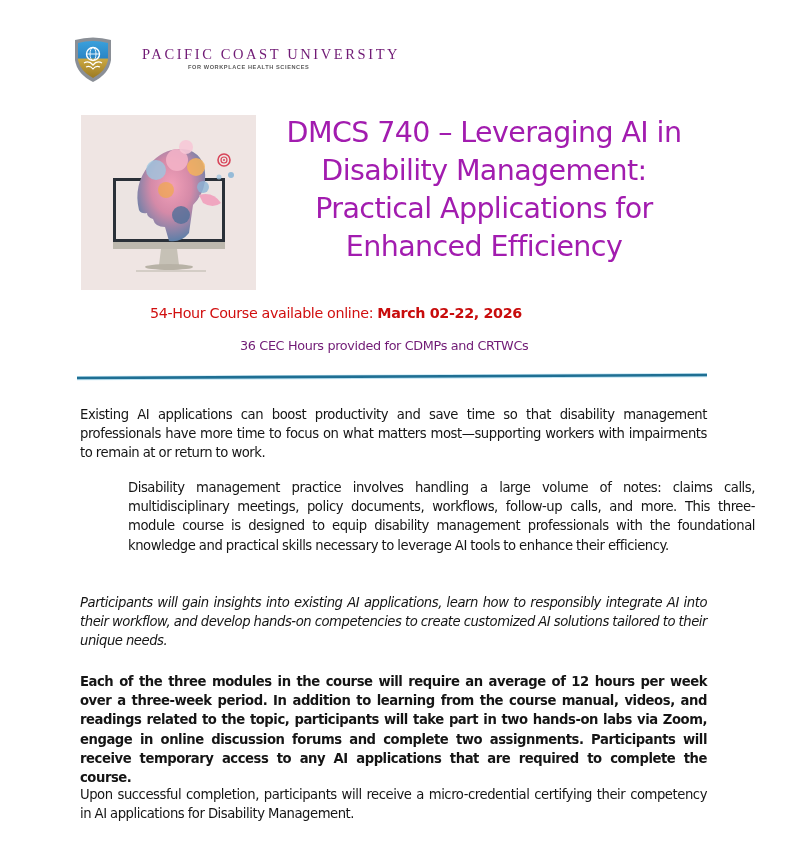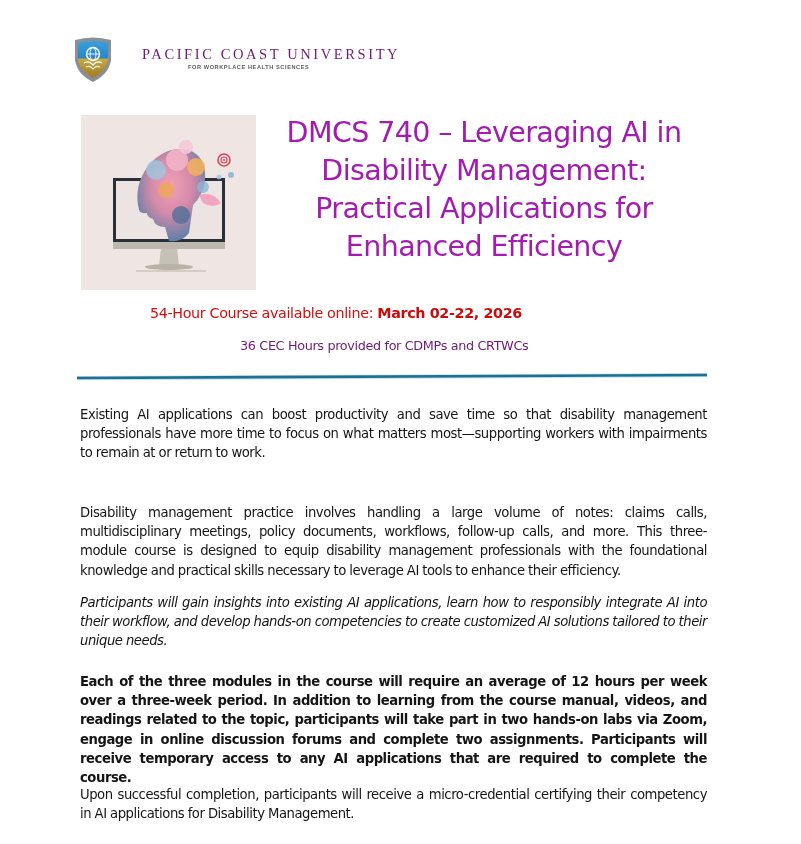--- a/index.html
+++ b/index.html
@@ -8,21 +8,21 @@
   .uni-name { position: absolute; left: 142px; top: 46px; font-family: "Liberation Serif", serif; font-size: 14.5px; letter-spacing: 2.6px; color: #701a75; white-space: nowrap; }
   .uni-sub { position: absolute; left: 188px; top: 64px; font-family: "Liberation Sans", sans-serif; font-size: 5.6px; letter-spacing: 0.6px; color: #5a5a5a; font-weight: bold; white-space: nowrap; }
   .hero { position: absolute; left: 81px; top: 115px; width: 175px; height: 175px; background: #f0e6e4; overflow: hidden; }
   .title { position: absolute; left: 262px; top: 114px; width: 444px; text-align: center; font-family: "DejaVu Sans", sans-serif; font-size: 28.5px; line-height: 38px; color: #a21caf; letter-spacing: -0.6px; }
   .red1 { position: absolute; left: 150px; top: 305px; font-family: "DejaVu Sans", sans-serif; font-size: 14.3px; color: #d10f0f; white-space: nowrap; letter-spacing: -0.35px; }
   .red1 b { font-weight: bold; color: #c80c0c; }
   .red2 { position: absolute; left: 240px; top: 338px; font-family: "DejaVu Sans", sans-serif; font-size: 12.8px; color: #701a75; white-space: nowrap; letter-spacing: -0.35px; }
   .rule { position: absolute; left: 77px; top: 371px; width: 630px; height: 10px; }
   .body-text { position: absolute; left: 80px; width: 627px; font-family: "DejaVu Sans", sans-serif; font-size: 13.2px; line-height: 19.2px; color: #151515; text-align: justify; letter-spacing: -0.45px; word-spacing: -0.3px; margin: 0; }
   .p1 { top: 380px; margin-top: 25px; }
-  .p2 { top: 503px; }
+  .p2 { top: 478px; margin-left: 48px; }
   .p3 { top: 593px; font-style: italic; }
   .p4 { top: 672px; font-weight: bold; }
   .p5 { top: 785px; }
 </style>
 </head>
 <body>
 
 <svg class="logo" viewBox="0 0 42 48">
   <defs>
     <linearGradient id="sh" x1="0" y1="0" x2="0" y2="1">

